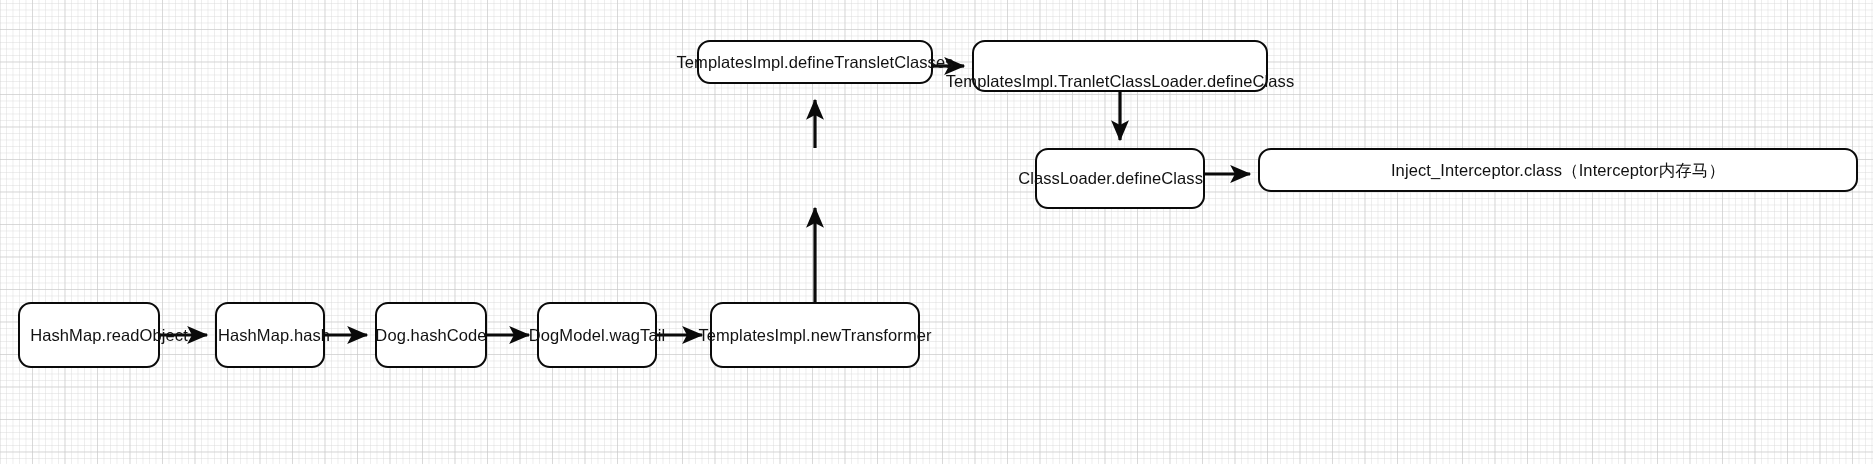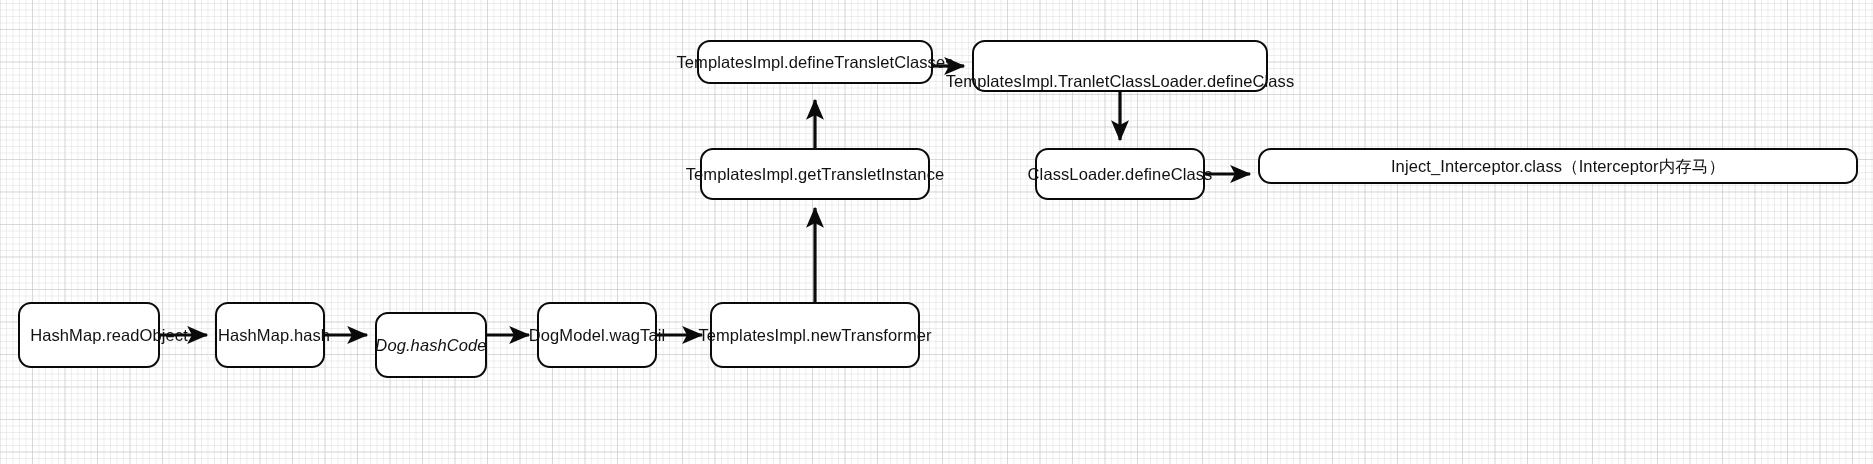--- a/index.html
+++ b/index.html
@@ -92,41 +92,38 @@
   </svg>
 
   <div class="node" style="left:18px; top:302px; width:142px; height:66px;padding-left:40px;">
     <span>HashMap.readObject</span>
   </div>
 
   <div class="node" style="left:215px; top:302px; width:110px; height:66px;padding-left:8px;">
     <span>HashMap.hash</span>
   </div>
 
-  <div class="node" style="left:375px; top:312px; width:112px; height:66px;font-style:italic;">
+  <div class="node" style="left:375px; top:302px; width:112px; height:66px;">
     <span>Dog.hashCode</span>
   </div>
 
   <div class="node" style="left:710px; top:302px; width:210px; height:66px;">
     <span>TemplatesImpl.newTransformer</span>
   </div>
 
   <div class="node" style="left:537px; top:302px; width:120px; height:66px;">
     <span>DogModel.wagTail</span>
   </div>
 
-  <div class="node" style="left:700px; top:148px; width:230px; height:52px;">
-    <span>TemplatesImpl.getTransletInstance</span>
-  </div>
 
-  <div class="node" style="left:1035px; top:148px; width:170px; height:52px;">
+  <div class="node" style="left:1035px; top:148px; width:170px; height:61px;justify-content:flex-end;">
     <span>ClassLoader.defineClass</span>
   </div>
 
-  <div class="node" style="left:1258px; top:148px; width:600px; height:36px;">
+  <div class="node" style="left:1258px; top:148px; width:600px; height:44px;">
     <span>Inject_Interceptor.class（Interceptor内存马）</span>
   </div>
 
   <div class="node" style="left:697px; top:40px; width:236px; height:44px;">
     <span>TemplatesImpl.defineTransletClasses</span>
   </div>
 
   <div class="node" style="left:972px; top:40px; width:296px; height:52px;align-items:flex-end;">
     <span>TemplatesImpl.TranletClassLoader.defineClass</span>
   </div>

